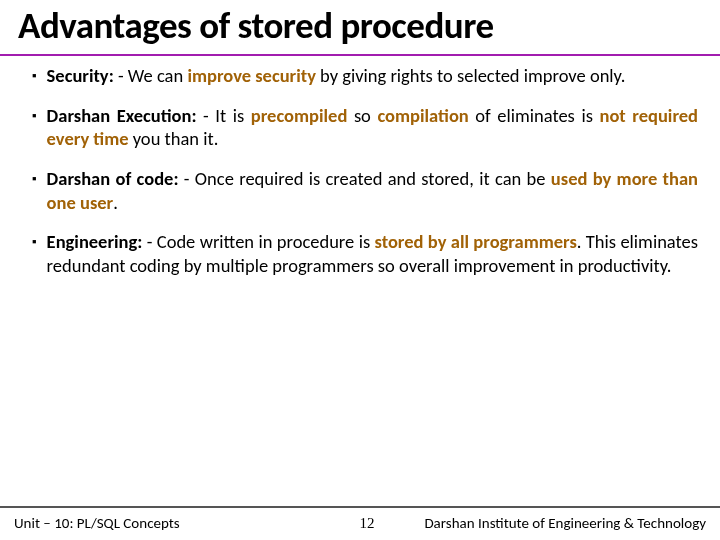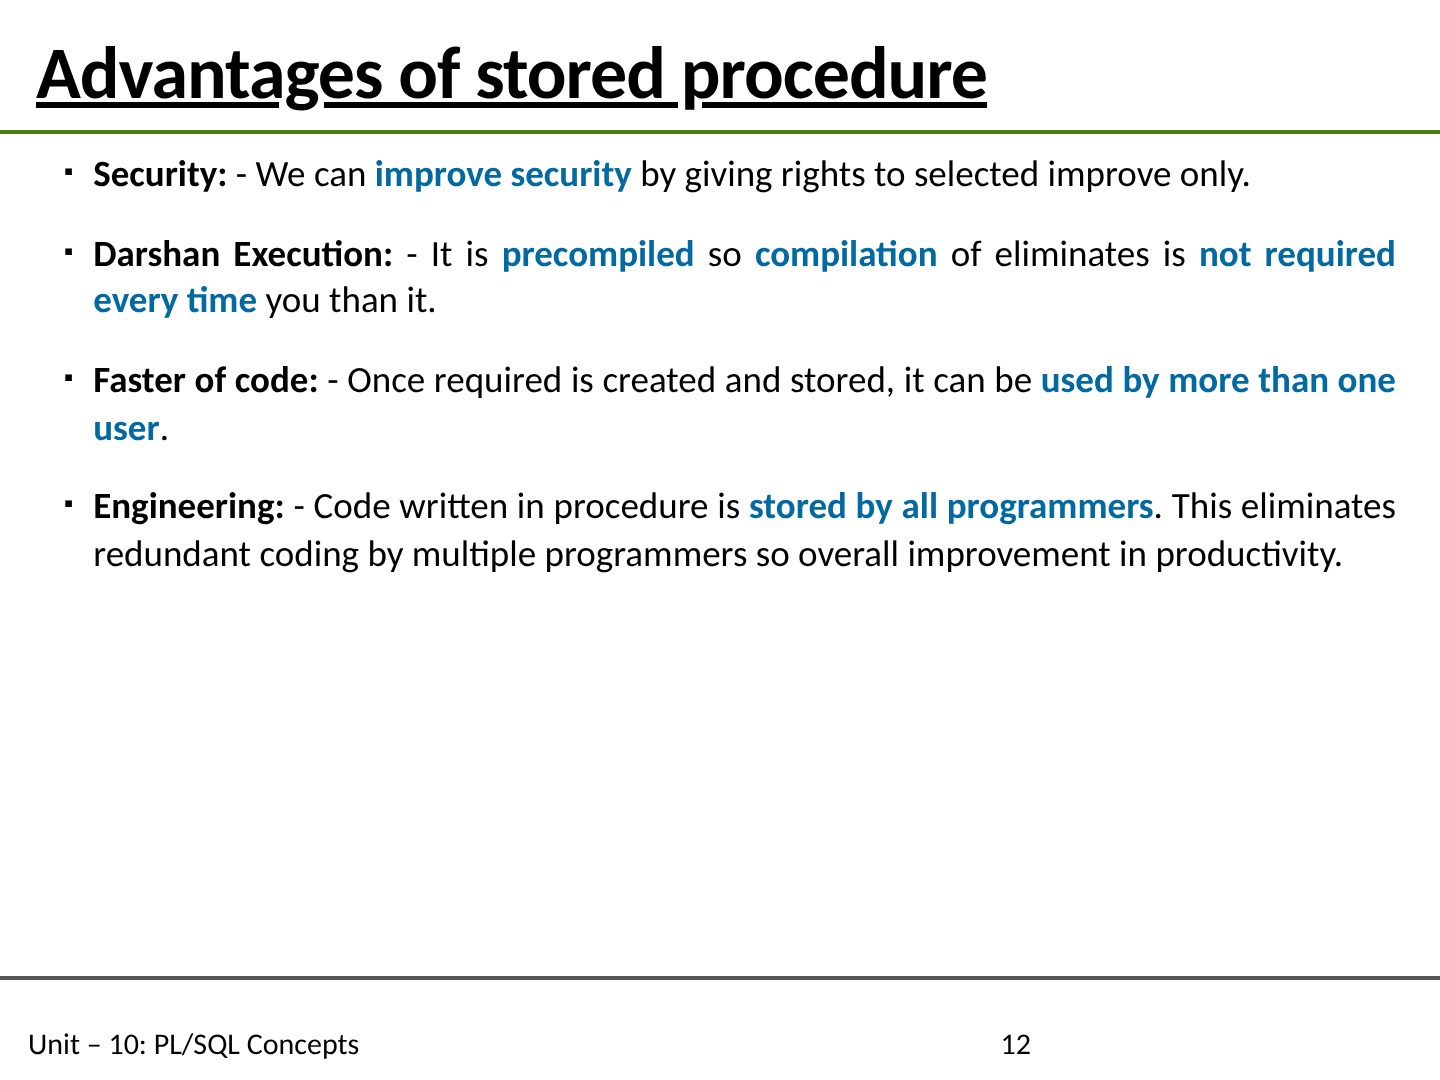--- a/index.html
+++ b/index.html
@@ -8,57 +8,56 @@
     height: 540px;
     font-family: Calibri, Arial, sans-serif;
     background: #fff;
     color: #000;
     position: relative;
     overflow: hidden;
   }
   .title {
     font-size: 37px;
     font-weight: 700;
-    padding: 14px 18px 6px 18px;
-    border-bottom: 2px solid #4d7c0f;
+    padding: 3px 18px 6px 18px;
+    border-bottom: 2px solid #a21caf;
     margin-bottom: 8px;
     letter-spacing: -0.5px;
-    text-decoration: underline;
   }
   .bullets {
     padding: 0 22px 0 32px;
   }
   .item {
     display: flex;
     margin-bottom: 16px;
     font-size: 18.5px;
     line-height: 1.28;
     text-align: justify;
   }
   .marker {
     flex: 0 0 auto;
     margin-right: 10px;
     font-size: 13px;
     padding-top: 4px;
     color: #000;
   }
   .txt { flex: 1; }
   .b { font-weight: 700; }
-  .hl { font-weight: 700; color: #0369a1; }
+  .hl { font-weight: 700; color: #a16207; }
   .footer {
     position: absolute;
     left: 0; right: 0; bottom: 0;
     border-top: 2px solid #555;
-    padding: 24px 14px 8px 14px;
+    padding: 6px 14px 8px 14px;
     font-size: 15px;
     display: flex;
     align-items: center;
   }
   .f-left { flex: 0 0 auto; }
-  .f-mid { flex: 1; text-align: center; padding-left: 130px; }
+  .f-mid { flex: 1; text-align: center; padding-left: 130px; font-family: Liberation Serif, serif; }
   .f-right { flex: 0 0 auto; }
 </style>
 </head>
 <body>
 
 <div class="title">Advantages of stored procedure</div>
 
 <div class="bullets">
 
   <div class="item">
@@ -71,29 +70,30 @@
   <div class="item">
     <span class="marker">▪</span>
     <span class="txt">
       <span class="b">Darshan Execution:</span><span> - </span><span>It is </span><span class="hl">precompiled</span><span> so </span><span class="hl">compilation</span><span> of eliminates is </span><span class="hl">not required every time</span><span> you than it.</span>
     </span>
   </div>
 
   <div class="item">
     <span class="marker">▪</span>
     <span class="txt">
-      <span class="b">Faster of code:</span><span> - </span><span>Once required is created and stored, it can be </span><span class="hl">used by more than one user</span><span>.</span>
+      <span class="b">Darshan of code:</span><span> - </span><span>Once required is created and stored, it can be </span><span class="hl">used by more than one user</span><span>.</span>
     </span>
   </div>
 
   <div class="item">
     <span class="marker">▪</span>
     <span class="txt">
       <span class="b">Engineering:</span><span> - </span><span>Code written in procedure is </span><span class="hl">stored by all programmers</span><span>. This eliminates redundant coding by multiple programmers so overall improvement in productivity.</span>
     </span>
   </div>
 
 </div>
 
 <div class="footer">
   <div class="f-left">Unit – 10: PL/SQL Concepts</div>
   <div class="f-mid">12</div>
+  <div class="f-right">Darshan Institute of Engineering &amp; Technology</div>
 </div>
 
 </body></html>

